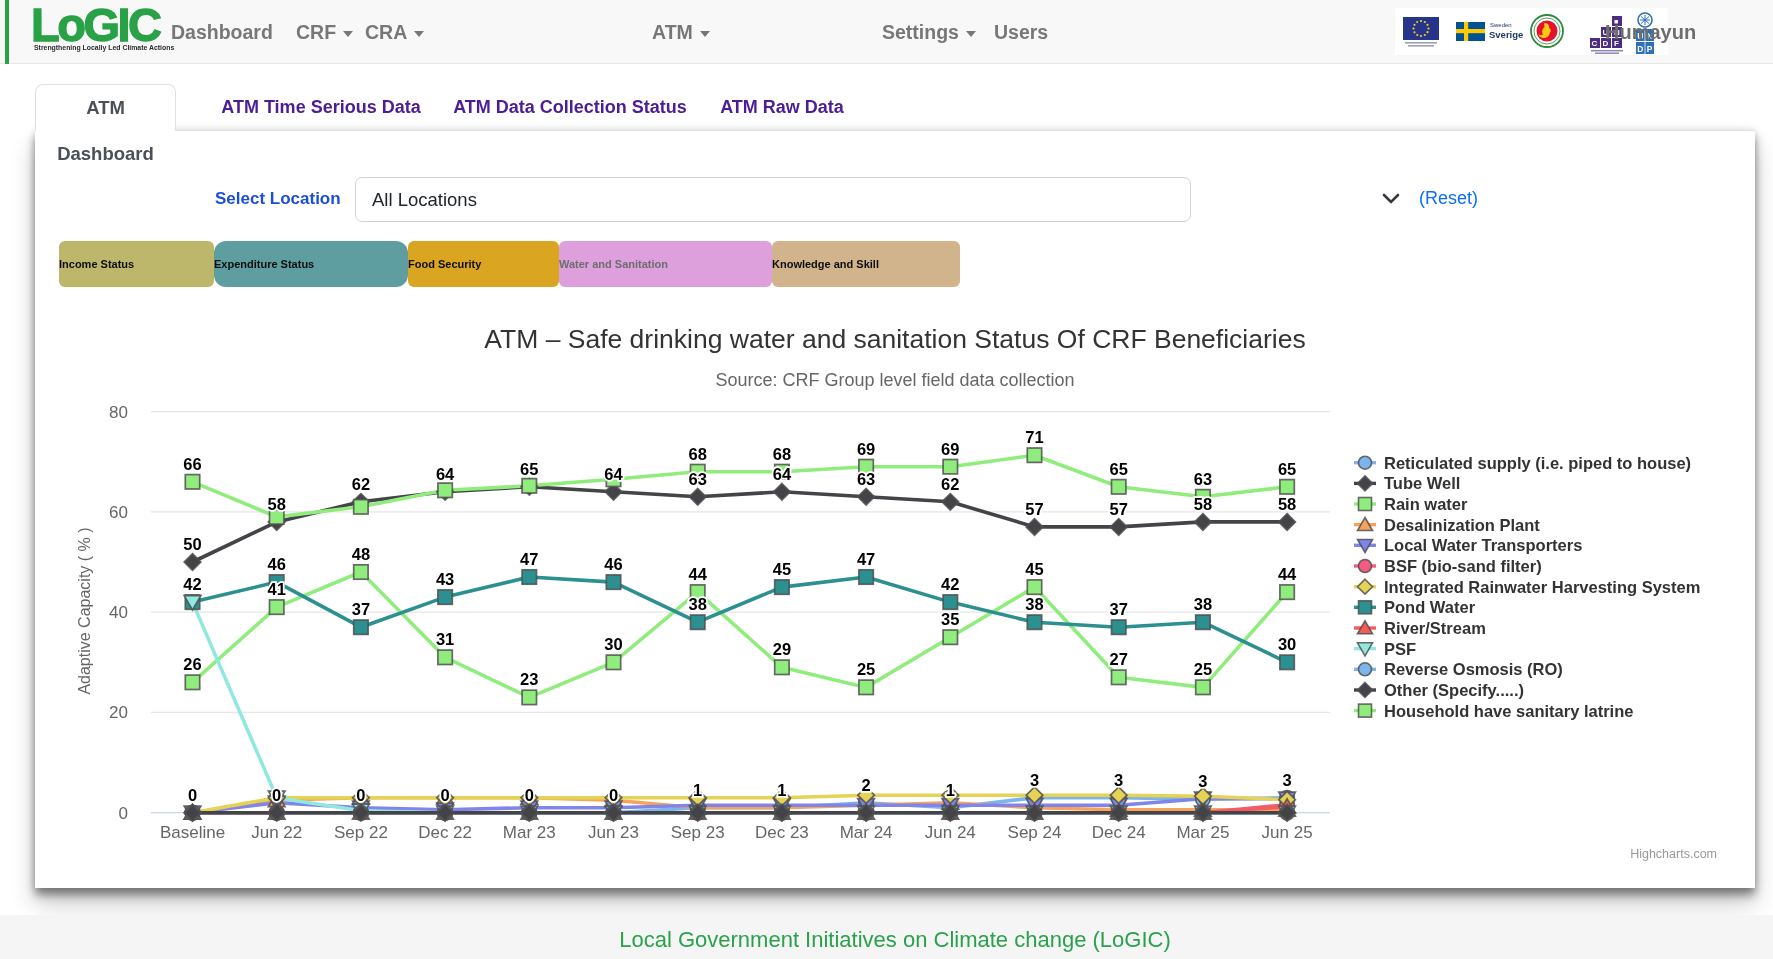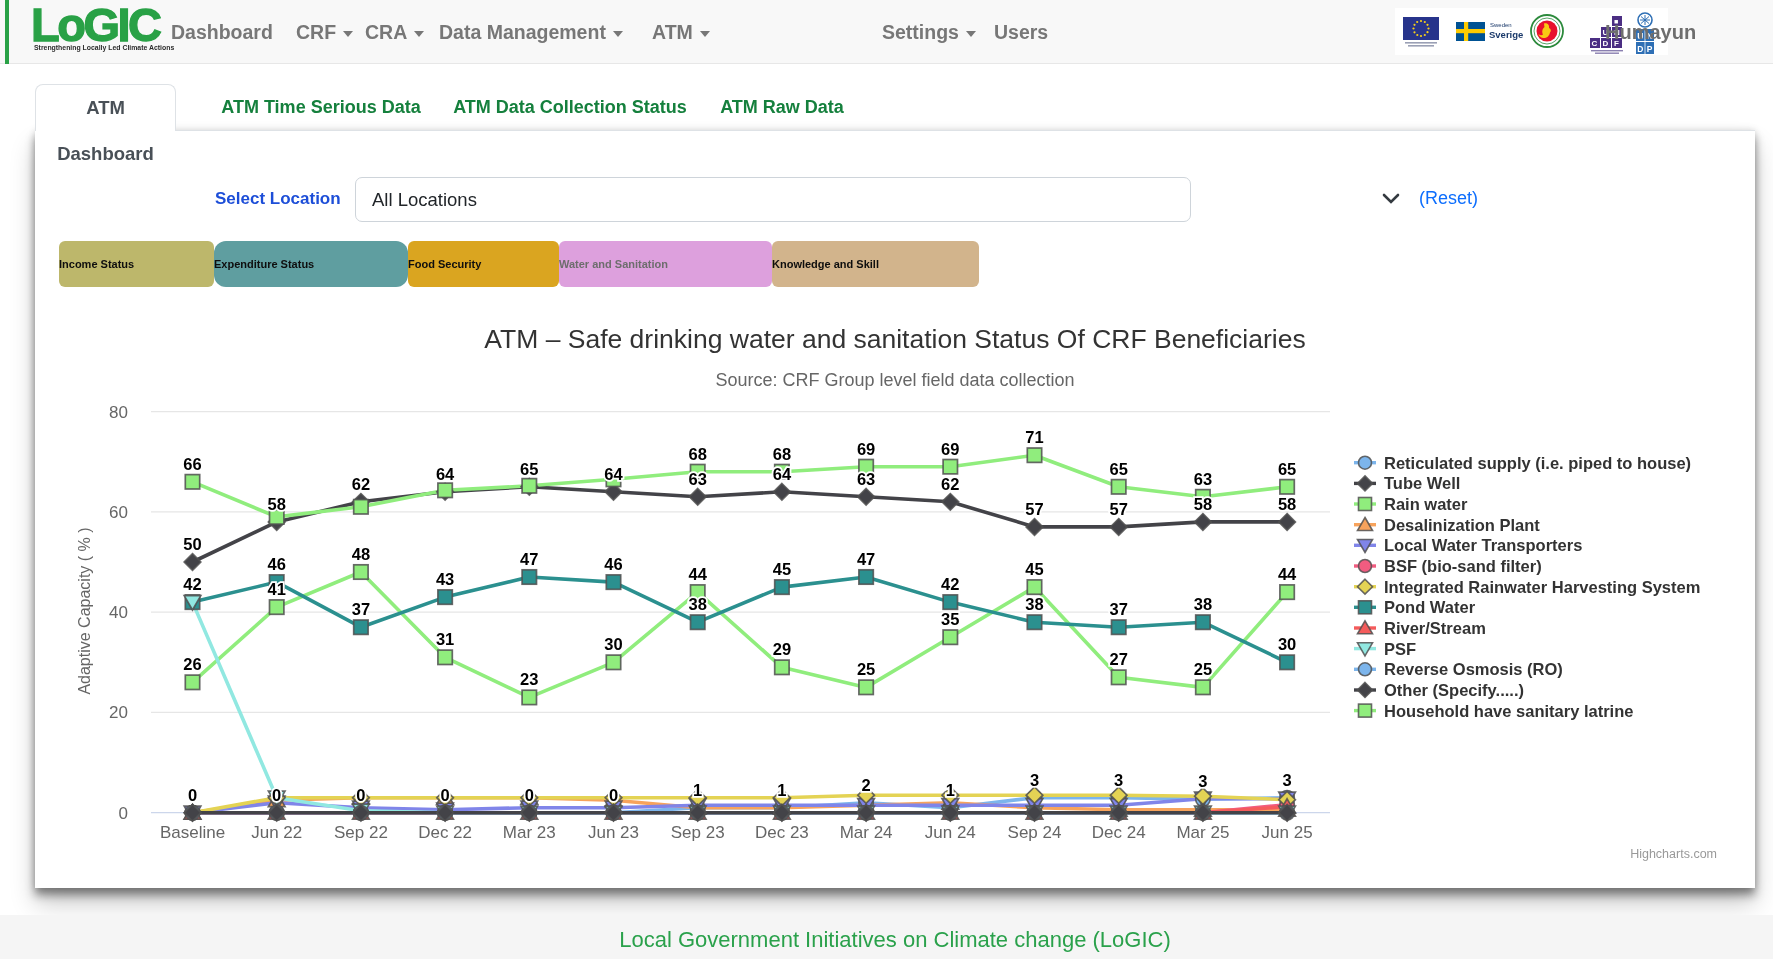--- a/index.html
+++ b/index.html
@@ -9,21 +9,21 @@
 #nav { position:absolute; left:0; top:0; width:1773px; height:64px; background:#f8f8f8; border-bottom:1px solid #e7e7e7; }
 #greenbar { position:absolute; left:5px; top:0; width:4px; height:64px; background:#29a146; }
 #logo { position:absolute; left:31px; top:-3px; font-size:47px; font-weight:bold; color:#29a146; letter-spacing:-2.5px; -webkit-text-stroke:1.3px #29a146; }
 #tagline { position:absolute; left:34px; top:44px; font-size:6.9px; font-weight:bold; color:#2b2b2b; letter-spacing:0; }
 .mitem { position:absolute; top:0; height:64px; line-height:64px; font-size:19.5px; font-weight:bold; color:#777777; white-space:nowrap; }
 .caret { display:inline-block; width:0; height:0; border-left:5.5px solid transparent; border-right:5.5px solid transparent; border-top:6px solid #777777; margin-left:7px; vertical-align:middle; }
 #logostrip { position:absolute; left:1395px; top:8px; width:273px; height:47px; }
 #humayun { position:absolute; left:1605px; top:0; height:64px; line-height:64px; font-size:20px; font-weight:bold; color:#6e6e6e; }
 
 
-.tab { position:absolute; top:84px; height:46px; line-height:46px; text-align:center; font-size:18px; font-weight:bold; color:#15803d; white-space:nowrap; }
+.tab { position:absolute; top:84px; height:46px; line-height:46px; text-align:center; font-size:18px; font-weight:bold; color:#4c1d95; white-space:nowrap; }
 #tab-active { position:absolute; left:35px; top:84px; width:141px; height:47px; line-height:46px; text-align:center; font-size:18.5px; font-weight:bold; color:#495057; background:#ffffff; border:1px solid #dee2e6; border-bottom:none; border-radius:8px 8px 0 0; z-index:4; }
 
 
 #panel { position:absolute; left:35px; top:130px; width:1720px; height:758px; background:#ffffff; border-top:1px solid #dee2e6; box-shadow:0 7px 9px rgba(0,0,0,0.42), 0 16px 24px rgba(0,0,0,0.20), 0 0 7px rgba(0,0,0,0.12); }
 
 #sel-label { position:absolute; left:215px; top:189px; font-size:17px; font-weight:bold; color:#1d4ed8; }
 #selbox { position:absolute; left:355px; top:177px; width:836px; height:45px; background:#ffffff; border:1px solid #ced4da; border-radius:7px; font-size:18.5px; color:#212529; line-height:43px; padding-left:16px; }
 #selcaret { position:absolute; left:1382px; top:193px; }
 #reset { position:absolute; left:1419px; top:188px; font-size:18px; color:#0d6efd; }
 
@@ -38,21 +38,20 @@
 <body>
 <div id="panel"></div>
 
 <div id="nav">
   <div id="greenbar"></div>
   <div id="logo">LoGIC</div>
   <div id="tagline">Strengthening Locally Led Climate Actions</div>
   <div class="mitem" style="left:171px;">Dashboard</div>
   <div class="mitem" style="left:296px;">CRF<span class="caret"></span></div>
   <div class="mitem" style="left:365px;">CRA<span class="caret"></span></div>
-  <div class="mitem" style="left:439px;">Data Management<span class="caret"></span></div>
   <div class="mitem" style="left:652px;">ATM<span class="caret"></span></div>
   <div class="mitem" style="left:882px;">Settings<span class="caret"></span></div>
   <div class="mitem" style="left:994px;">Users</div>
   <div id="logostrip"><svg width="273" height="47" viewBox="0 0 273 47">
         <rect width="273" height="47" fill="#ffffff"></rect>
         <rect x="8" y="9" width="36" height="23" fill="#27348b"></rect>
         <circle cx="26.0" cy="13.0" r="1.1" fill="#f7d117"></circle>
         <circle cx="29.8" cy="14.0" r="1.1" fill="#f7d117"></circle>
         <circle cx="32.5" cy="16.8" r="1.1" fill="#f7d117"></circle>
         <circle cx="33.5" cy="20.5" r="1.1" fill="#f7d117"></circle>
@@ -116,21 +115,21 @@
 <div id="selbox">All Locations</div>
 <svg id="selcaret" width="18" height="12" viewBox="0 0 18 12">
     <path d="M2 2 L9 9 L16 2" fill="none" stroke="#343a40" stroke-width="2.6" stroke-linecap="round"></path>
   </svg>
 <div id="reset">(Reset)</div>
 
 <div class="cbtn" style="left:59px; width:155px; background:#bdb76b;">Income Status</div>
 <div class="cbtn" style="left:214px; width:194px; background:#5f9ea0;border-radius:12px;">Expenditure Status</div>
 <div class="cbtn" style="left:408px; width:151px; background:#daa520;">Food Security</div>
 <div class="cbtn" style="left:559px; width:213px; background:#dda0dd; color:#6d6d6d;">Water and Sanitation</div>
-<div class="cbtn" style="left:772px; width:207px; background:#d2b48c;">Knowledge and Skill</div>
+<div class="cbtn" style="left:772px; width:188px; background:#d2b48c;">Knowledge and Skill</div>
 
 <svg id="chart" width="1773" height="959" viewBox="0 0 1773 959" font-family="Liberation Sans, sans-serif">
 <text x="895" y="348" text-anchor="middle" font-size="26.5" fill="#333333">ATM – Safe drinking water and sanitation Status Of CRF Beneficiaries</text>
 <text x="895" y="386" text-anchor="middle" font-size="18" fill="#666666">Source: CRF Group level field data collection</text>
 <line x1="151" y1="712.4" x2="1330" y2="712.4" stroke="#e6e6e6" stroke-width="1.3"></line>
 <line x1="151" y1="612.1" x2="1330" y2="612.1" stroke="#e6e6e6" stroke-width="1.3"></line>
 <line x1="151" y1="511.9" x2="1330" y2="511.9" stroke="#e6e6e6" stroke-width="1.3"></line>
 <line x1="151" y1="411.6" x2="1330" y2="411.6" stroke="#e6e6e6" stroke-width="1.3"></line>
 <line x1="151" y1="812.7" x2="1330" y2="812.7" stroke="#ccd6eb" stroke-width="1.3"></line>
 <text x="128" y="818.7" text-anchor="end" font-size="17" fill="#666666">0</text>

